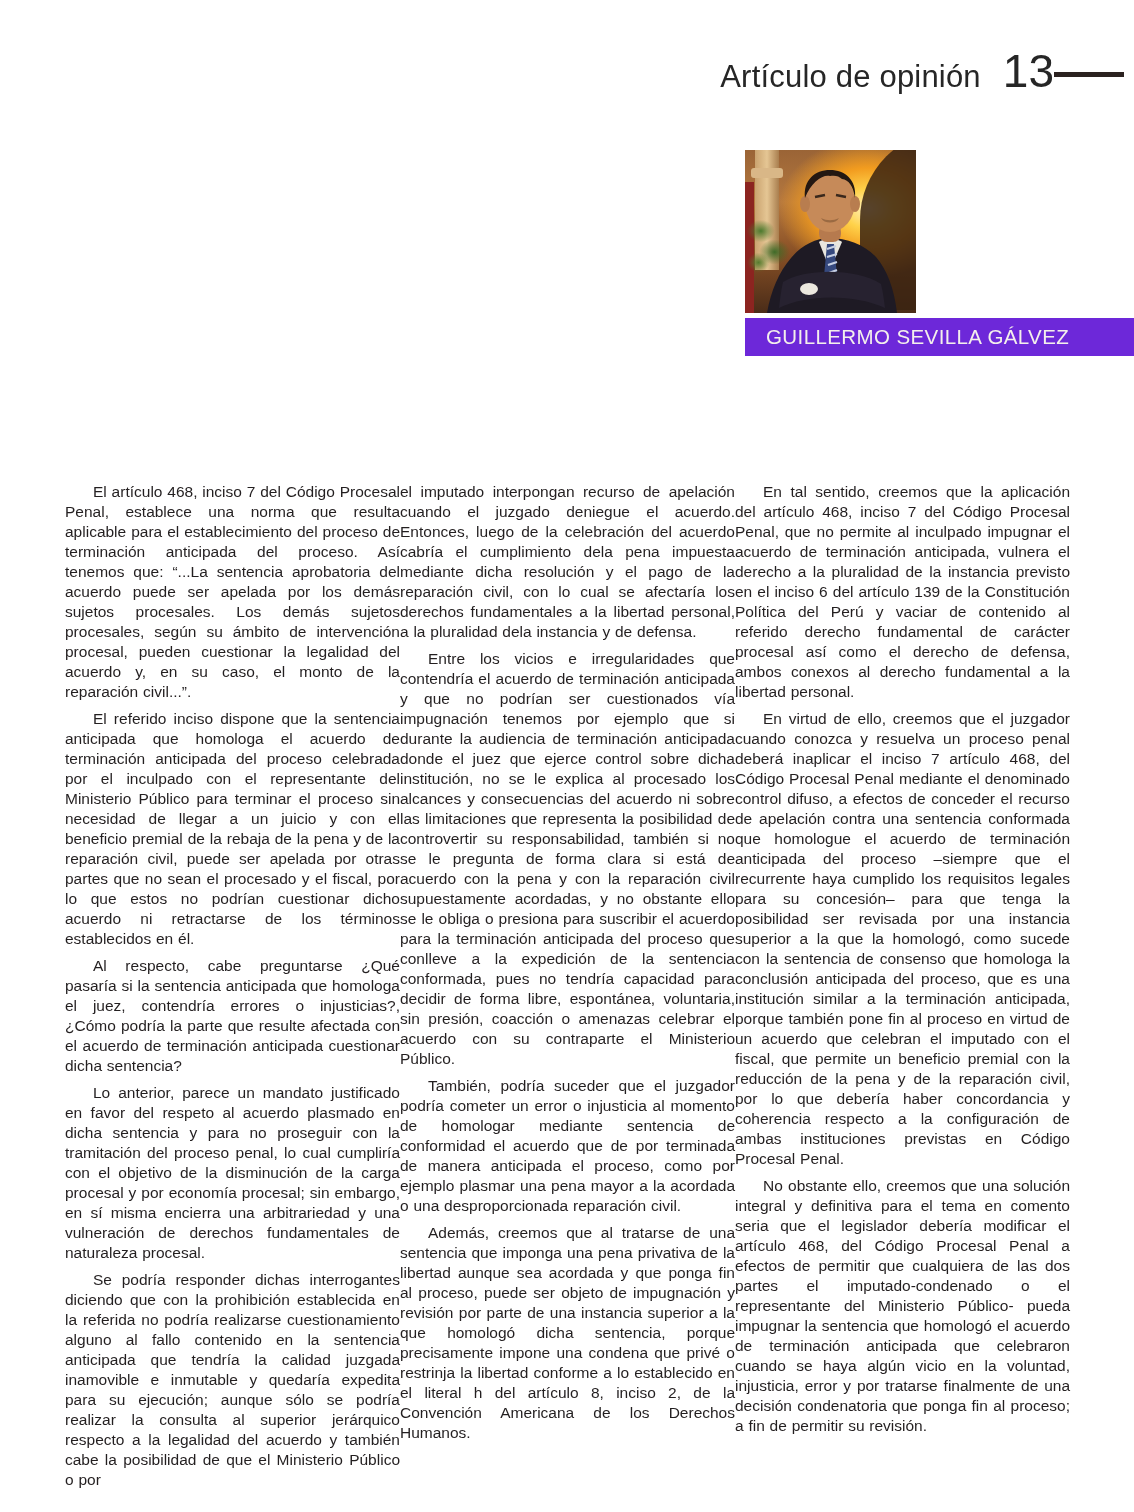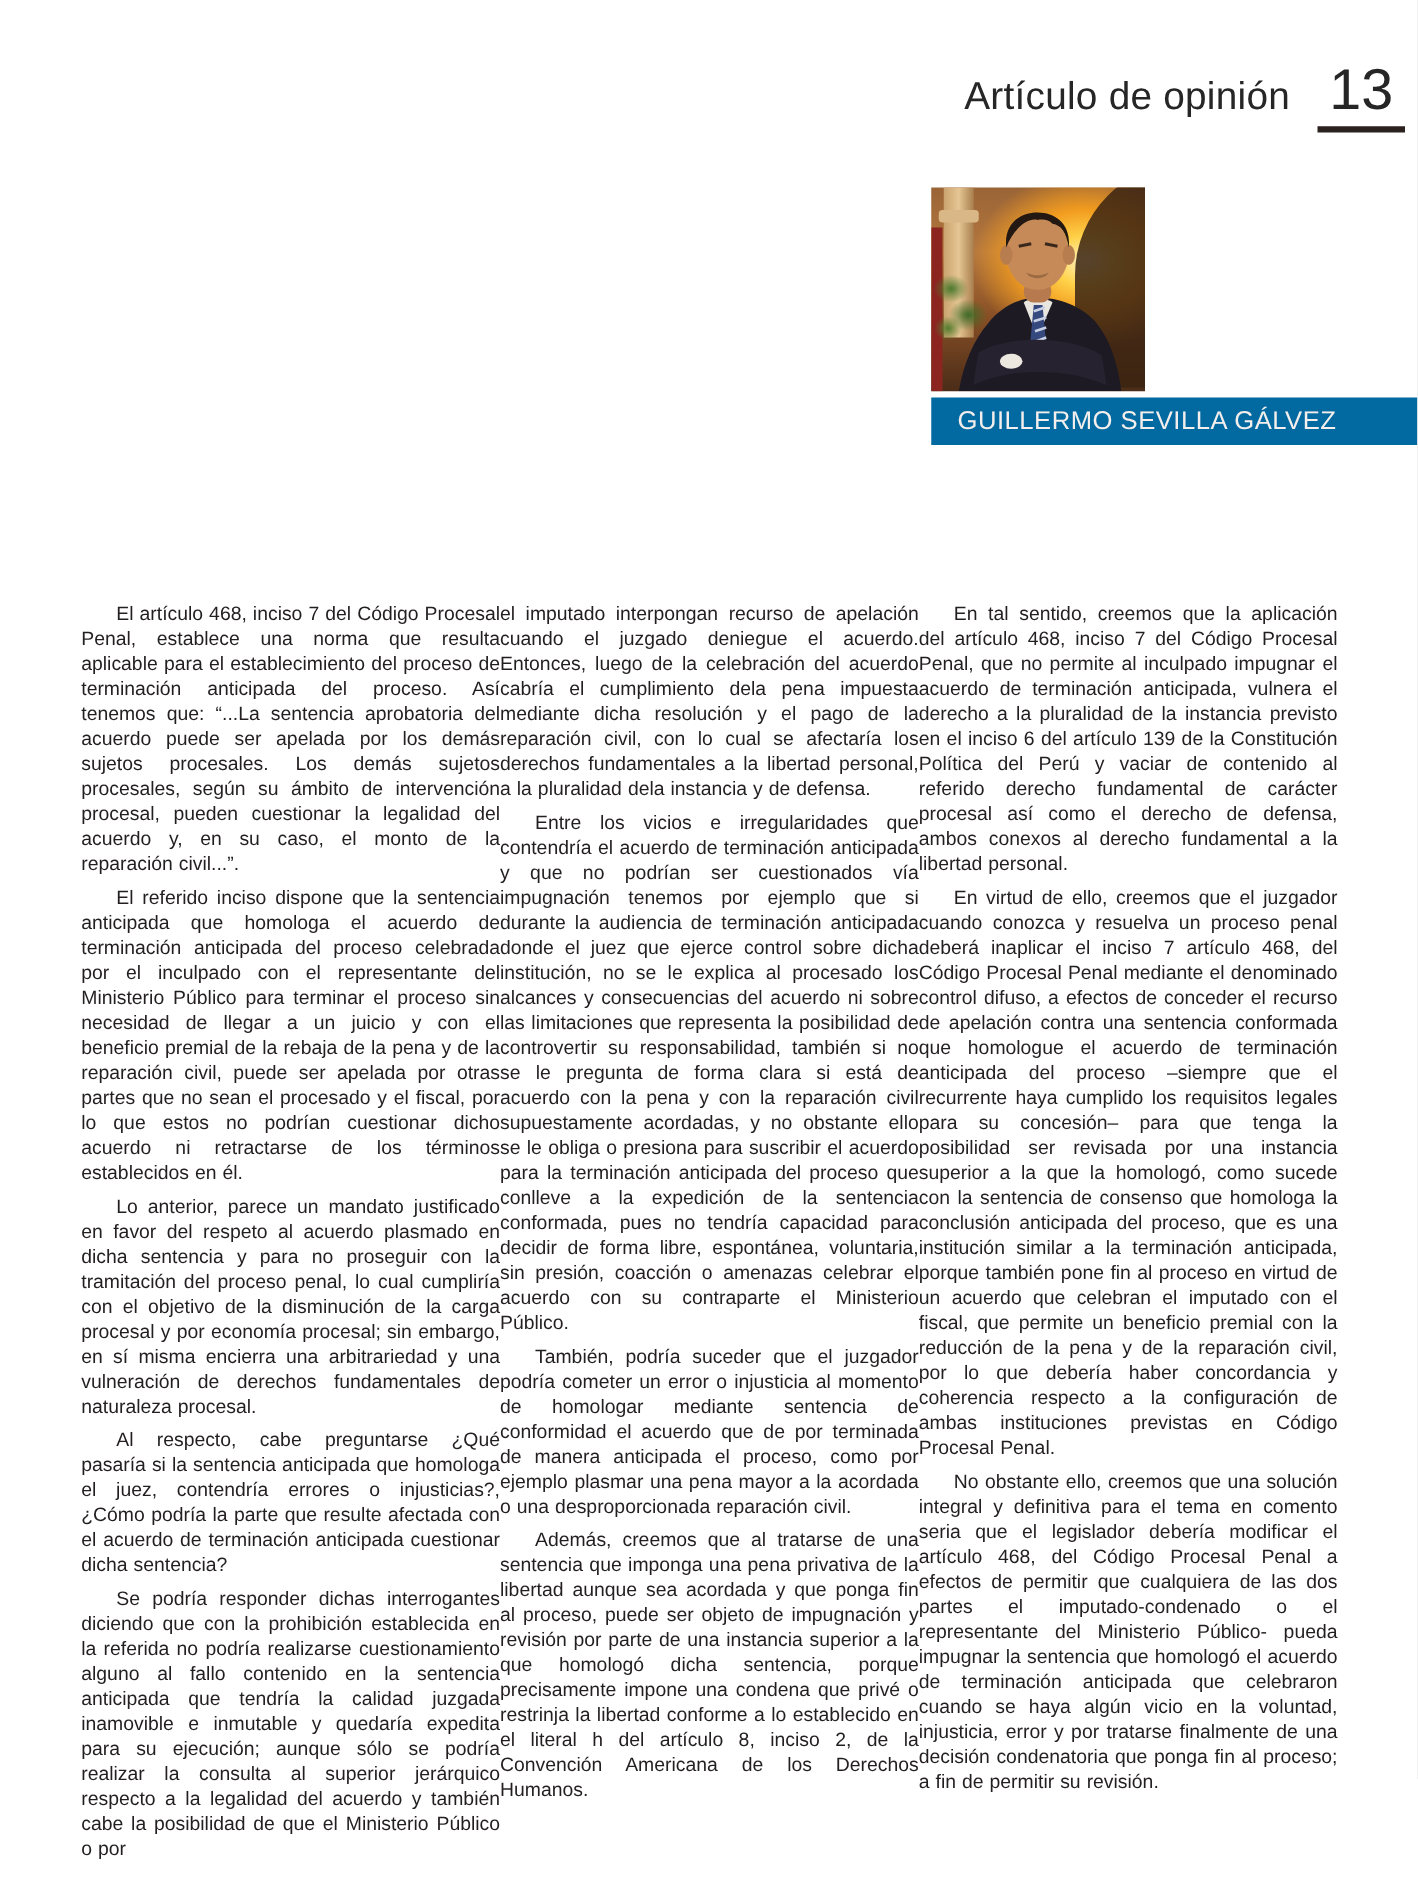--- a/index.html
+++ b/index.html
@@ -14,21 +14,21 @@
   }
 
   
   .section-header{
     position:absolute;top:48px;right:10px;
     display:flex;align-items:baseline;gap:22px;
   }
   .section-label{
     font-size:31px;letter-spacing:0.2px;color:#262626;
   }
-  .page-num-wrap{display:flex;flex-direction:column;align-items:center;}
+  .page-num-wrap{display:flex;flex-direction:row;align-items:center;}
   .page-number{font-size:46px;color:#262626;line-height:1;}
   .page-number-rule{width:70px;height:5px;margin-top:7px;background:#2b2220;}
 
   
   .article-title{
     position:absolute;left:65px;top:188px;width:650px;
     margin:0;
     font-family:"Liberation Serif",serif;
     font-weight:400;
     font-size:42px;line-height:1.25;
@@ -48,21 +48,21 @@
   .photo .pillar-cap{position:absolute;left:6px;top:18px;width:32px;height:10px;background:#d9b787;border-radius:3px;}
   .photo .arch-right{position:absolute;right:-34px;top:-20px;width:90px;height:180px;background:#3a2312;border-top-left-radius:90px;opacity:.85;}
   .photo .leaves{position:absolute;left:2px;top:60px;width:46px;height:70px;
       background:radial-gradient(20px 16px at 30% 30%,#4c7a2e,rgba(76,122,46,0) 70%),
                  radial-gradient(22px 18px at 60% 60%,#3f6b28,rgba(63,107,40,0) 70%),
                  radial-gradient(16px 14px at 25% 75%,#557d2f,rgba(85,125,47,0) 70%);}
   .photo svg{position:absolute;left:0;top:0;}
 
   .author-banner{
     position:absolute;left:745px;top:318px;width:389px;height:38px;
-    background:#0369a1;
+    background:#6d28d9;
     display:flex;align-items:center;
     box-sizing:border-box;padding-left:21px;
   }
   .author-name{
     color:#f4efec;font-size:20.5px;letter-spacing:0.4px;
   }
   .author-affiliation{
     position:absolute;left:746px;top:366px;width:280px;
     font-size:17px;line-height:1.55;color:#3c3c3c;
   }
@@ -131,22 +131,22 @@
   </div>
 
   <div class="author-banner">
     <span class="author-name">GUILLERMO SEVILLA GÁLVEZ</span>
   </div>
 
   <div class="body-columns">
     <div class="col">
       <p>El artículo 468, inciso 7 del Código Procesal Penal, establece una norma que resulta aplicable para el establecimiento del proceso de terminación anticipada del proceso. Así tenemos que: “...La sentencia aprobatoria del acuerdo puede ser apelada por los demás sujetos procesales. Los demás sujetos procesales, según su ámbito de intervención procesal, pueden cuestionar la legalidad del acuerdo y, en su caso, el monto de la reparación civil...”.</p>
       <p>El referido inciso dispone que la sentencia anticipada que homologa el acuerdo de terminación anticipada del proceso celebrada por el inculpado con el representante del Ministerio Público para terminar el proceso sin necesidad de llegar a un juicio y con el beneficio premial de la rebaja de la pena y de la reparación civil, puede ser apelada por otras partes que no sean el procesado y el fiscal, por lo que estos no podrían cuestionar dicho acuerdo ni retractarse de los términos establecidos en él.</p>
+      <p>Al respecto, cabe preguntarse ¿Qué pasaría si la sentencia anticipada que homologa el juez, contendría errores o injusticias?, ¿Cómo podría la parte que resulte afectada con el acuerdo de terminación anticipada cuestionar dicha sentencia?</p>
       <p>Lo anterior, parece un mandato justificado en favor del respeto al acuerdo plasmado en dicha sentencia y para no proseguir con la tramitación del proceso penal, lo cual cumpliría con el objetivo de la disminución de la carga procesal y por economía procesal; sin embargo, en sí misma encierra una arbitrariedad y una vulneración de derechos fundamentales de naturaleza procesal.</p>
-      <p>Al respecto, cabe preguntarse ¿Qué pasaría si la sentencia anticipada que homologa el juez, contendría errores o injusticias?, ¿Cómo podría la parte que resulte afectada con el acuerdo de terminación anticipada cuestionar dicha sentencia?</p>
       <p>Se podría responder dichas interrogantes diciendo que con la prohibición establecida en la referida no podría realizarse cuestionamiento alguno al fallo contenido en la sentencia anticipada que tendría la calidad juzgada inamovible e inmutable y quedaría expedita para su ejecución; aunque sólo se podría realizar la consulta al superior jerárquico respecto a la legalidad del acuerdo y también cabe la posibilidad de que el Ministerio Público o por</p>
     </div>
     <div class="col">
       <p class="cont">el imputado interpongan recurso de apelación cuando el juzgado deniegue el acuerdo. Entonces, luego de la celebración del acuerdo cabría el cumplimiento dela pena impuesta mediante dicha resolución y el pago de la reparación civil, con lo cual se afectaría los derechos fundamentales a la libertad personal, a la pluralidad dela instancia y de defensa.</p>
       <p>Entre los vicios e irregularidades que contendría el acuerdo de terminación anticipada y que no podrían ser cuestionados vía impugnación tenemos por ejemplo que si durante la audiencia de terminación anticipada donde el juez que ejerce control sobre dicha institución, no se le explica al procesado los alcances y consecuencias del acuerdo ni sobre las limitaciones que representa la posibilidad de controvertir su responsabilidad, también si no se le pregunta de forma clara si está de acuerdo con la pena y con la reparación civil supuestamente acordadas, y no obstante ello se le obliga o presiona para suscribir el acuerdo para la terminación anticipada del proceso que conlleve a la expedición de la sentencia conformada, pues no tendría capacidad para decidir de forma libre, espontánea, voluntaria, sin presión, coacción o amenazas celebrar el acuerdo con su contraparte el Ministerio Público.</p>
       <p>También, podría suceder que el juzgador podría cometer un error o injusticia al momento de homologar mediante sentencia de conformidad el acuerdo que de por terminada de manera anticipada el proceso, como por ejemplo plasmar una pena mayor a la acordada o una desproporcionada reparación civil.</p>
       <p>Además, creemos que al tratarse de una sentencia que imponga una pena privativa de la libertad aunque sea acordada y que ponga fin al proceso, puede ser objeto de impugnación y revisión por parte de una instancia superior a la que homologó dicha sentencia, porque precisamente impone una condena que privé o restrinja la libertad conforme a lo establecido en el literal h del artículo 8, inciso 2, de la Convención Americana de los Derechos Humanos.</p>
     </div>
     <div class="col">
       <p>En tal sentido, creemos que la aplicación del artículo 468, inciso 7 del Código Procesal Penal, que no permite al inculpado impugnar el acuerdo de terminación anticipada, vulnera el derecho a la pluralidad de la instancia previsto en el inciso 6 del artículo 139 de la Constitución Política del Perú y vaciar de contenido al referido derecho fundamental de carácter procesal así como el derecho de defensa, ambos conexos al derecho fundamental a la libertad personal.</p>

